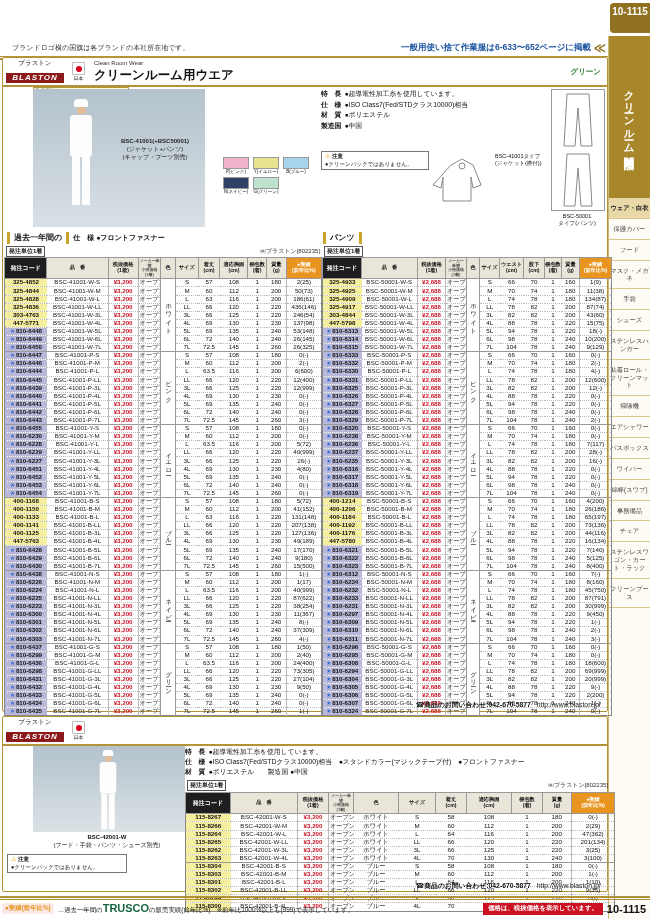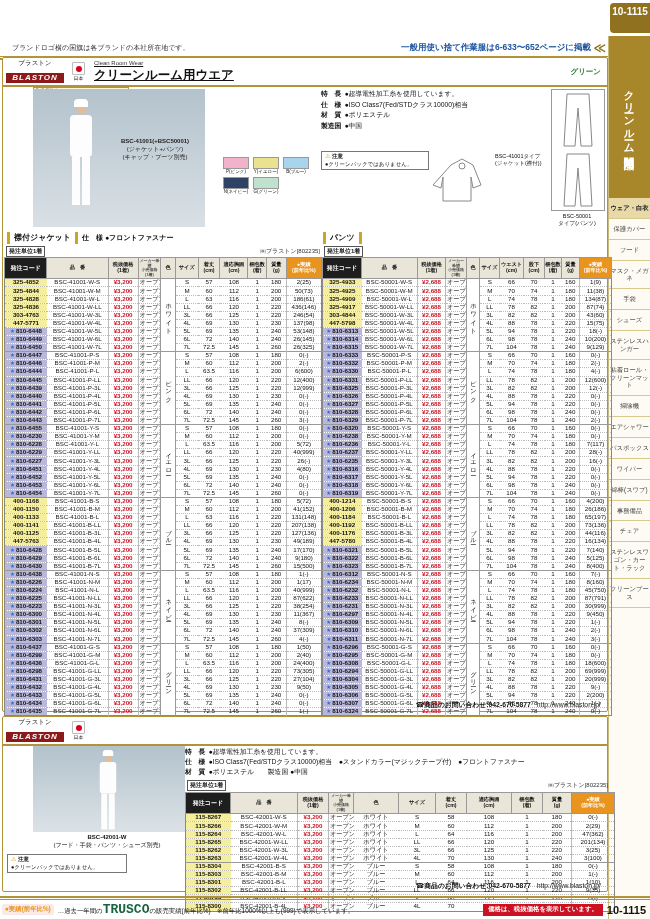--- a/index.html
+++ b/index.html
@@ -29,21 +29,21 @@
   .s1{top:57px;width:606px;height:655px;}
   .s2{top:716px;width:606px;height:176px;}
   .brand-row{position:relative;height:27px;border-bottom:2px solid #b29339;display:flex;align-items:center;}
   .brand-col{width:64px;text-align:center;line-height:1;}
   .brand-jp{font-size:6.5px;display:block;}
   .brand-logo{display:inline-block;background:#8c1a1a;color:#fff;font-style:italic;font-weight:bold;font-size:8px;padding:1px 6px;letter-spacing:1px;}
   .flag{width:15px;text-align:center;margin:0 4px;}
   .flag .circle{width:11px;height:11px;background:#fff;border:0.5px solid #bbb;border-radius:1px;margin:0 auto;position:relative;}
   .flag .circle::after{content:"";position:absolute;left:2.5px;top:2.5px;width:6px;height:6px;border-radius:50%;background:#d8001c;}
   .flag .nm{font-size:5px;}
-  .title-col{flex:1;line-height:1.05;padding-left:4px;text-decoration:underline;}
+  .title-col{flex:1;line-height:1.05;padding-left:4px;}
   .title-en{font-size:6px;color:#333;display:block;}
   .title-jp{font-size:12.5px;font-weight:bold;}
   .title-accent{color:#cc1122;}
   .reuse{color:#2e7d32;font-weight:bold;font-size:7.5px;margin-right:6px;white-space:nowrap;}
   .count-badge{position:absolute;left:30px;top:29px;width:96px;height:13px;background:#fff8d8;border:1px solid #b29339;display:flex;align-items:center;line-height:1;padding:0 2px;box-sizing:border-box;}
   .count-badge .pre{font-size:4.5px;width:26px;}
   .count-badge .num{color:#cc1122;font-weight:bold;font-size:10px;margin:0 1px;}
   .count-badge .suf{font-size:5px;}
   
   .s1-content{position:relative;height:143px;}
@@ -119,21 +119,21 @@
   .photo2-caption .b{font-weight:bold;}
   .caution2{position:absolute;left:4px;top:108px;width:112px;}
   .specs2{position:absolute;left:182px;top:1px;width:421px;font-size:6.8px;line-height:1.5;}
   .s2-order{position:absolute;left:182px;top:34px;width:421px;}
   .s2-table{position:absolute;left:182px;top:46px;width:421px;}
   .s2 .tel-row{right:6px;bottom:0;}
   
   .hr2b{position:absolute;left:0;top:896px;width:650px;height:4px;border-top:2px solid #b29339;border-bottom:1px solid #b29339;box-sizing:border-box;}
   .bottom-strip{position:absolute;left:2px;top:902px;width:646px;display:flex;align-items:center;gap:4px;font-size:6.4px;}
   .legend-badge{background:#fbe9e7;color:#e8941e;font-weight:bold;padding:1px 3px;border-radius:2px;}
-  .legend-brand{font-weight:bold;color:#17653f;font-size:13px;font-family:Liberation Mono, monospace;}
+  .legend-brand{font-weight:bold;color:#17653f;font-size:11px;}
   .price-note{background:#cc1122;color:#fff;font-weight:bold;padding:1.5px 5px;margin-left:auto;}
   .bottom-pageno{font-size:11px;font-weight:bold;margin-right:2px;}
 </style>
 </head>
 <body>
 
 <div class="page">
 
   <div class="page-tab">10-1115</div>
   <div class="subbar">
@@ -260,21 +260,21 @@
         <svg class="sketch" width="34" height="56" viewBox="0 0 34 56">
             <path d="M6 2 H28 L31 54 H20 L17 16 L14 54 H3 Z"></path>
           </svg>
       </div>
       <div class="pants-label">BSC-50001
 タイプ(パンツ)</div>
     </div>
 
     <div class="bars-row">
       <div class="bar bar-l">
-        <span class="tag">襟付ジャケット</span>
+        <span class="tag">過去一年間の</span>
         <span class="bspec">仕　様 ●フロントファスナー</span>
       </div>
       <div class="bar bar-r">
         <span class="tag">パンツ</span>
       </div>
     </div>
 
     <div class="tables-row">
       <div class="twrap lw">
         <div class="order-row">

